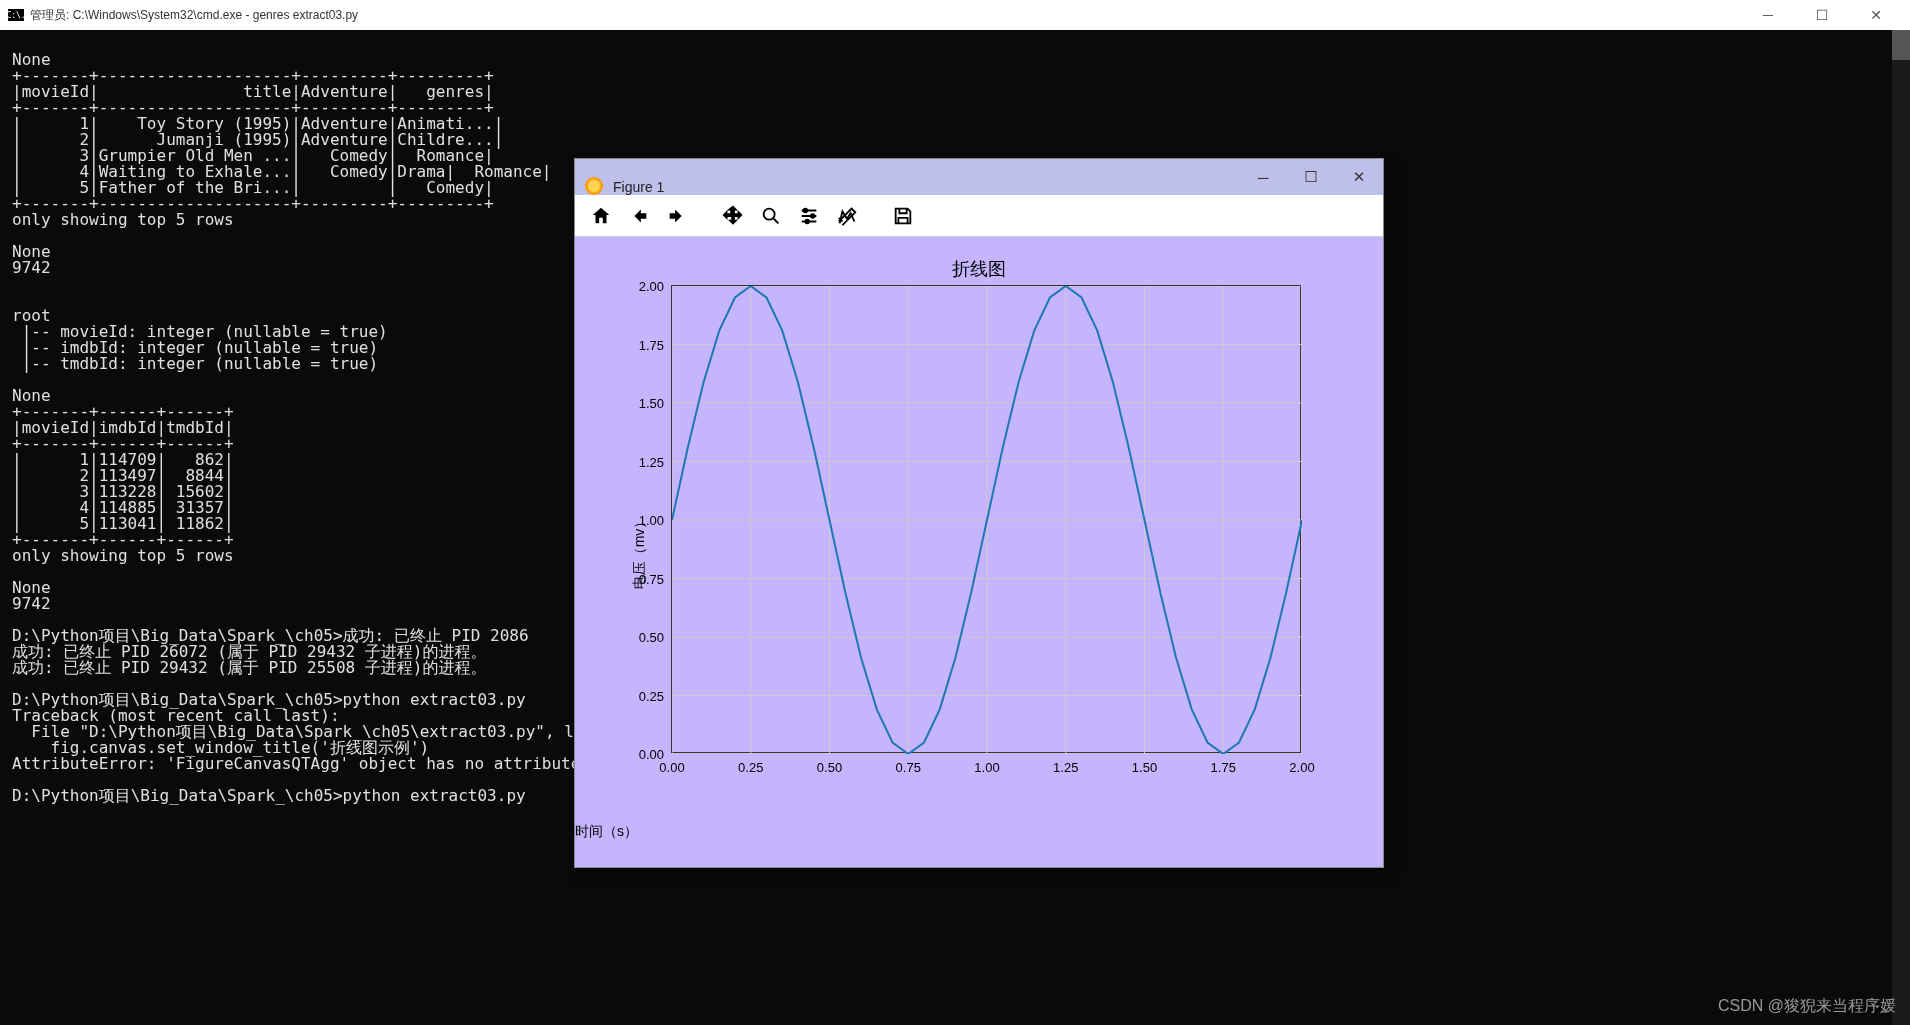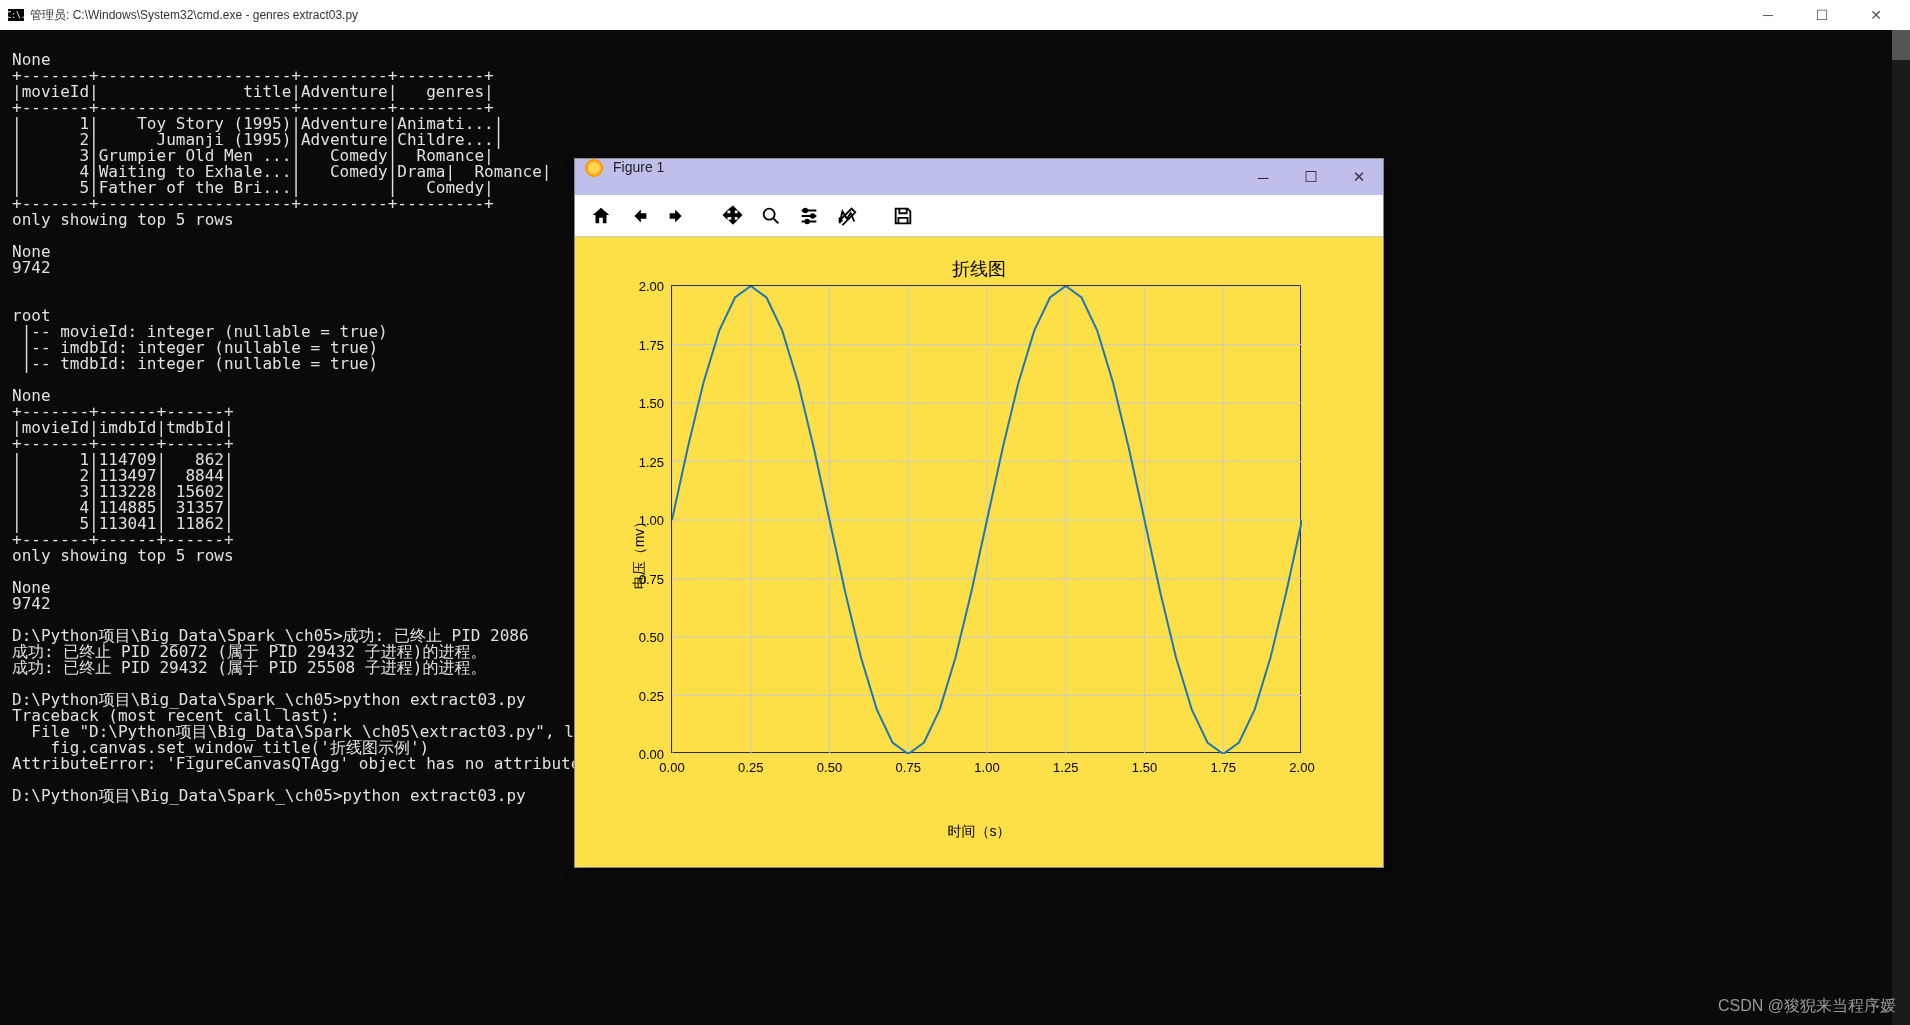--- a/index.html
+++ b/index.html
@@ -3,37 +3,37 @@
 <meta charset="utf-8">
 <style>
 *{margin:0;padding:0;box-sizing:border-box}
 body{background:#0a0a0a;font-family:'NSimSun','SimSun',Consolas,monospace;font-size:16px;color:#e0e0e0;width:1910px;height:1025px;position:relative;overflow:hidden}
 .titlebar{height:30px;background:#fff;display:flex;align-items:center;padding:0 8px;color:#333;font-size:12px;font-family:'Microsoft YaHei',sans-serif}
 .titlebar .ico{width:16px;height:12px;background:#000;color:#fff;font-size:8px;display:inline-flex;align-items:center;justify-content:center;margin-right:6px;font-family:monospace}
 .titlebar .ctrls{margin-left:auto;display:flex;gap:18px;font-size:14px;color:#555;padding-right:8px}
 .titlebar .ctrls span{width:36px;text-align:center;cursor:pointer}
 .term{padding:6px 12px;white-space:pre;line-height:1.0;letter-spacing:0}
 .fig{position:absolute;left:574px;top:158px;width:810px;height:710px;background:#fff;border:1px solid #888;box-shadow:6px 6px 14px rgba(0,0,0,.4)}
-.fig-title{height:36px;background:#bfbfec;display:flex;align-items:flex-start;padding-left:10px;font-size:14px;color:#222;font-family:'Microsoft YaHei',sans-serif}
+.fig-title{height:36px;background:#bfbfec;display:flex;align-items:flex-end;padding-left:10px;font-size:14px;color:#222;font-family:'Microsoft YaHei',sans-serif}
 .fig-ico{width:18px;height:18px;border-radius:50%;background:radial-gradient(circle,#ffd54f 40%,#ff9800 60%);margin-right:10px}
 .fig-ctrls{margin-left:auto;display:flex}
 .fig-ctrls span{width:48px;height:36px;display:flex;align-items:center;justify-content:center;color:#333;font-size:15px}
 .toolbar{height:42px;background:#fff;border-bottom:1px solid #ccc;display:flex;align-items:center;padding-left:10px;gap:6px}
 .toolbar .btn{width:32px;height:32px;display:flex;align-items:center;justify-content:center;color:#000;cursor:pointer}
 .toolbar svg{width:22px;height:22px;stroke:#000;stroke-width:2;fill:none}
 .toolbar .fill svg{fill:#000;stroke:none}
-.plot{position:relative;width:100%;height:calc(100% - 78px);background:#fde047}
+.plot{position:relative;width:100%;height:calc(100% - 78px);background:#c4b5fd}
 .axes{position:absolute;left:96px;top:48px;width:630px;height:468px;border:1px solid #333}
 .grid line{stroke:#ccc;stroke-width:1}
 .curve{stroke:#1f77b4;stroke-width:2;fill:none}
 .ytick{position:absolute;right:calc(100% + 8px);transform:translateY(-50%);font-size:13px;color:#000;font-family:sans-serif;white-space:nowrap}
 .xtick{position:absolute;top:calc(100% + 8px);transform:translateX(-50%);font-size:13px;color:#000;font-family:sans-serif;white-space:nowrap}
 .ptitle{position:absolute;top:20px;left:0;width:100%;text-align:center;font-size:18px;color:#000;font-family:'Microsoft YaHei',sans-serif}
 .ylabel{position:absolute;left:28px;top:50%;transform:translateY(-50%) rotate(-90deg);font-size:14px;color:#000;font-family:'Microsoft YaHei',sans-serif}
-.xlabel{position:absolute;bottom:26px;left:0;width:100%;text-align:center;font-size:14px;color:#000;font-family:'Microsoft YaHei',sans-serif}
+.xlabel{position:absolute;bottom:26px;left:0;width:100%;font-size:14px;color:#000;font-family:'Microsoft YaHei',sans-serif}
 .watermark{position:absolute;right:14px;bottom:8px;color:#999;font-size:16px;font-family:'Microsoft YaHei',sans-serif}
 .scroll{position:absolute;right:0;top:30px;width:18px;height:calc(100% - 30px);background:#1a1a1a}
 .thumb{width:100%;height:30px;background:#555;position:absolute;top:0}
 </style>
 </head>
 <body>
 
 <div class="titlebar">
   <span class="ico">C:\.</span>
   <span>管理员: C:\Windows\System32\cmd.exe - genres  extract03.py</span>

